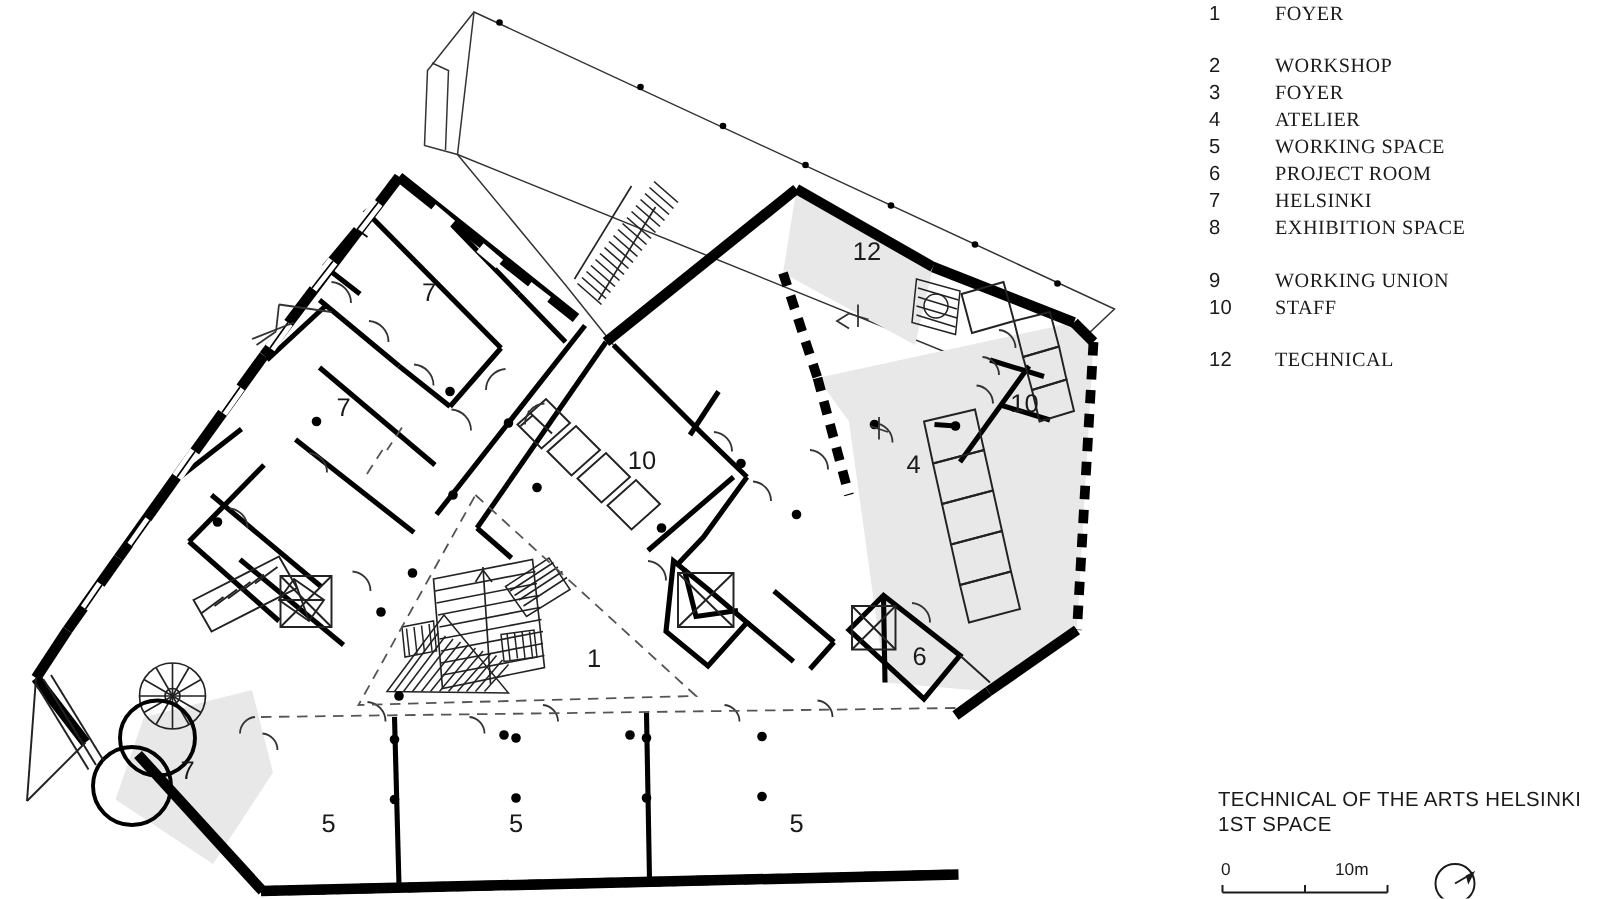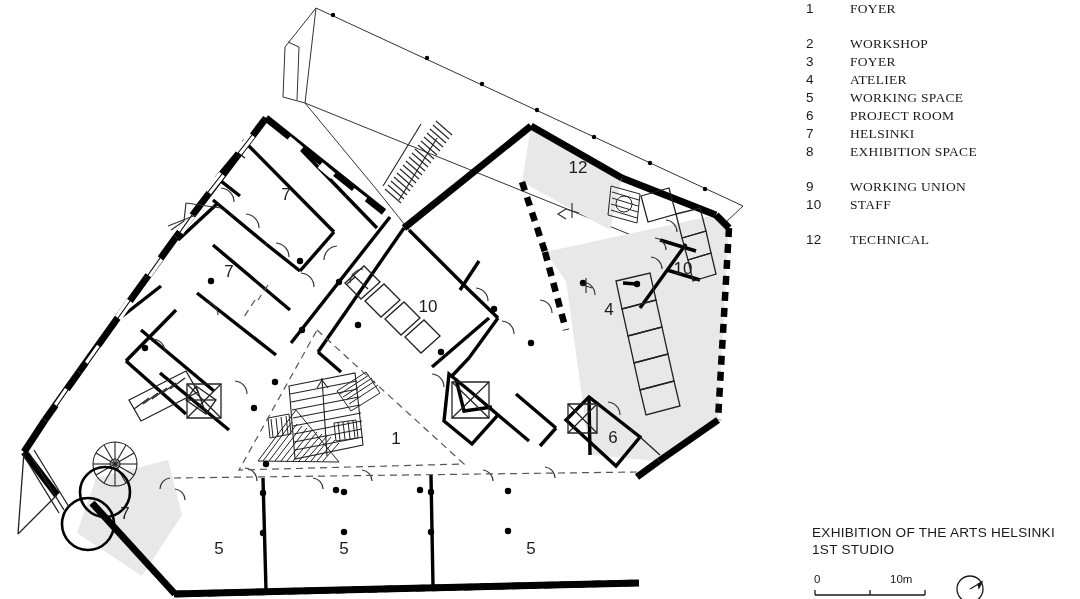--- a/index.html
+++ b/index.html
@@ -541,22 +541,22 @@
       <div class="legend-row">
         <span class="legend-num">12</span>
         <span class="legend-label">TECHNICAL</span>
       </div>
     </div>
 
 
   </div>
 
   <div id="titleblock">
-    <div class="title-line">EXHIBITION OF THE ARTS HELSINKI</div>
-    <div class="title-line">1ST STUDIO</div>
+    <div class="title-line">TECHNICAL OF THE ARTS HELSINKI</div>
+    <div class="title-line">1ST SPACE</div>
 
     <div id="scalewrap">
       <svg id="scale-svg" width="250" height="34" viewBox="0 0 250 34" xmlns="http://www.w3.org/2000/svg">
         <text class="scale-text" x="2" y="12">0</text>
         <text class="scale-text" x="78" y="12" text-anchor="start">10m</text>
         <g fill="none" stroke="#1a1a1a" stroke-width="1.3">
           <path d="M3,24 L113,24"></path>
           <path d="M3,19 L3,24"></path>
           <path d="M58,19 L58,24"></path>
           <path d="M113,19 L113,24"></path>

